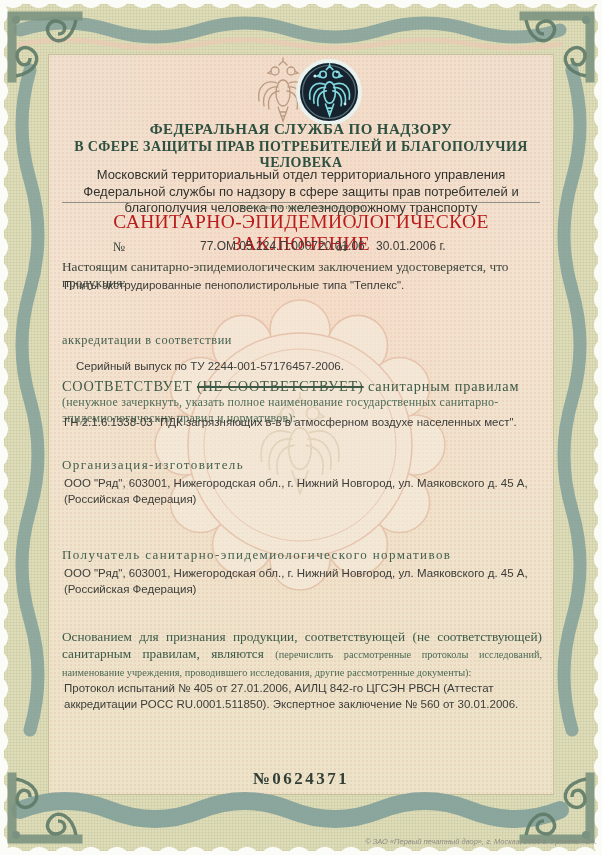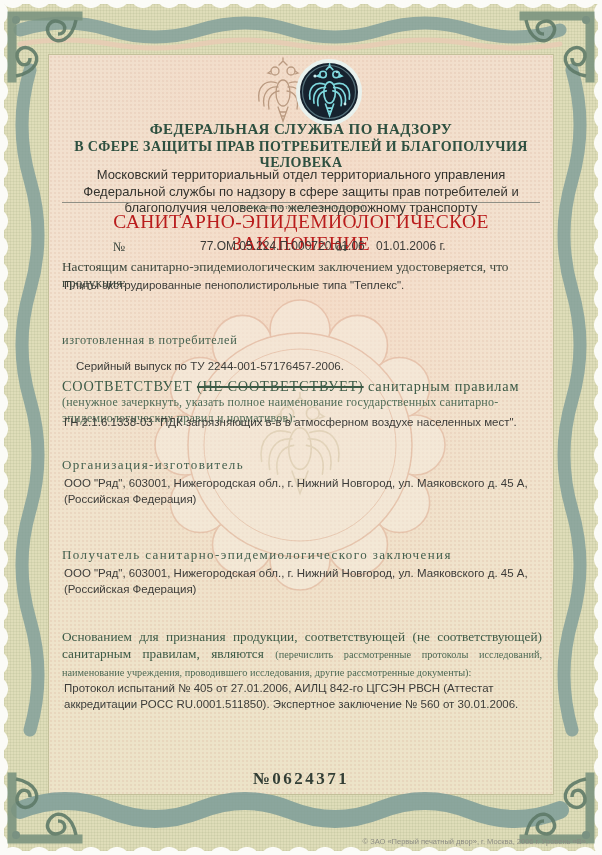--- a/index.html
+++ b/index.html
@@ -67,21 +67,21 @@
   .conf-value{top:415px;left:64px;width:476px;}
   .sec-label{font-size:13px;color:#44604e;letter-spacing:1.4px;}
   .manu-label{top:457px;left:62px;}
   .manu-value{top:476px;left:64px;width:476px;}
   .recip-label{top:547px;left:62px;}
   .recip-value{top:566px;left:64px;width:476px;}
   .basis-par{top:628px;left:62px;width:480px;font-size:13.3px;color:#3c5a46;text-align:justify;line-height:1.3;}
   .basis-note{font-size:10.3px;color:#4e6b56;margin-top:16px;}
   .basis-value{top:681px;left:64px;width:476px;}
   .serial{top:769px;left:62px;width:478px;text-align:center;font-size:17px;font-weight:600;color:#333f36;letter-spacing:2.5px;}
-  .footer{top:837px;right:14px;font-family:"Liberation Sans",sans-serif;font-size:7.5px;color:#8b8b82;}
+  .footer{top:837px;right:5px;font-family:"Liberation Sans",sans-serif;font-size:7.5px;color:#8b8b82;font-style:italic;}
 </style>
 </head>
 <body>
 
 <div class="page">
 
   <div class="band"></div>
   <div class="sc sc-top"></div>
   <div class="sc sc-bottom"></div>
   <div class="sc sc-left"></div>
@@ -165,39 +165,39 @@
     <div class="abs ctr hdr hdr2">В СФЕРЕ ЗАЩИТЫ ПРАВ ПОТРЕБИТЕЛЕЙ И БЛАГОПОЛУЧИЯ  ЧЕЛОВЕКА</div>
     <div class="abs ctr org">Московский территориальный отдел территориального управления Федеральной службы по надзору в сфере защиты прав потребителей и благополучия человека по железнодорожному транспорту</div>
     <div class="abs orgline"></div>
     <div class="abs ctr orgcap">(наименование территориального органа)</div>
 
     <div class="abs ctr title">САНИТАРНО-ЭПИДЕМИОЛОГИЧЕСКОЕ ЗАКЛЮЧЕНИЕ</div>
 
     <div class="abs numrow no-label">№</div>
     <div class="abs numrow no-value">77.ОМ.05.224.П.000720.01.06</div>
     <div class="abs numrow ot-label">от</div>
-    <div class="abs numrow date-value">01.01.2006 г.</div>
+    <div class="abs numrow date-value">30.01.2006 г.</div>
 
     <div class="abs tw certify-product">Плиты экструдированные пенополистирольные типа "Теплекс".</div>
     <div class="abs certify-intro">Настоящим санитарно-эпидемиологическим заключением удостоверяется, что продукция:</div>
 
-    <div class="abs made-label">изготовленная в потребителей</div>
+    <div class="abs made-label">аккредитации в соответствии</div>
     <div class="abs tw made-value">Серийный выпуск по ТУ 2244-001-57176457-2006.</div>
 
     <div class="abs conf-line">
       <span>СООТВЕТСТВУЕТ</span>
       <span class="strike">(НЕ СООТВЕТСТВУЕТ)</span><span> санитарным правилам</span>
     </div>
     <div class="abs conf-note">(ненужное зачеркнуть, указать полное наименование государственных санитарно-эпидемиологических правил и нормативов):</div>
     <div class="abs tw conf-value">ГН 2.1.6.1338-03 "ПДК загрязняющих в-в в атмосферном воздухе населенных мест".</div>
 
     <div class="abs sec-label manu-label">Организация-изготовитель</div>
     <div class="abs tw manu-value">ООО "Ряд", 603001, Нижегородская обл., г. Нижний Новгород, ул. Маяковского д. 45 А, (Российская Федерация)</div>
 
-    <div class="abs sec-label recip-label">Получатель санитарно-эпидемиологического заключения</div>
+    <div class="abs sec-label recip-label">Получатель санитарно-эпидемиологического нормативов</div>
     <div class="abs tw recip-value">ООО "Ряд", 603001, Нижегородская обл., г. Нижний Новгород, ул. Маяковского д. 45 А, (Российская Федерация)</div>
 
     <div class="abs basis-par">
       <span>Основанием для признания продукции, соответствующей (не соответствующей) санитарным правилам, являются </span><span class="basis-note">(перечислить рассмотренные протоколы исследований, наименование учреждения, проводившего исследования, другие рассмотренные документы):</span>
     </div>
     <div class="abs tw basis-value">Протокол испытаний № 405 от 27.01.2006, АИЛЦ 842-го ЦГСЭН РВСН (Аттестат аккредитации РОСС RU.0001.511850). Экспертное заключение № 560 от 30.01.2006.</div>
 
     <div class="abs serial">№0624371</div>
     <div class="abs footer">© ЗАО «Первый печатный двор», г. Москва, 2006 г. Уровень «В».</div>
   </div>

